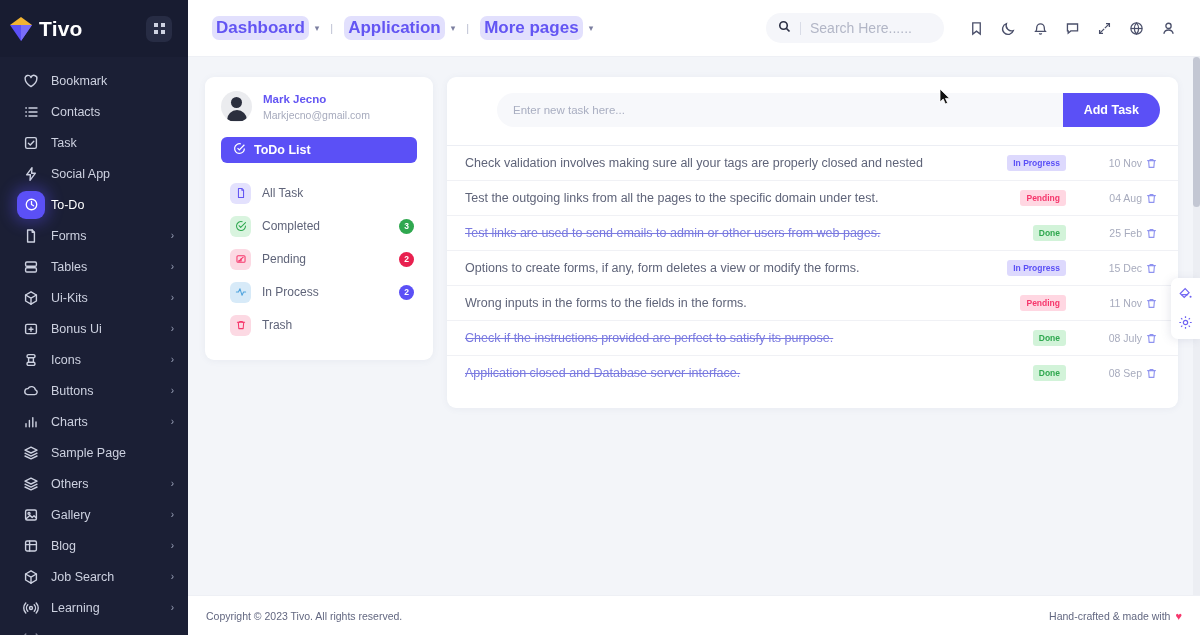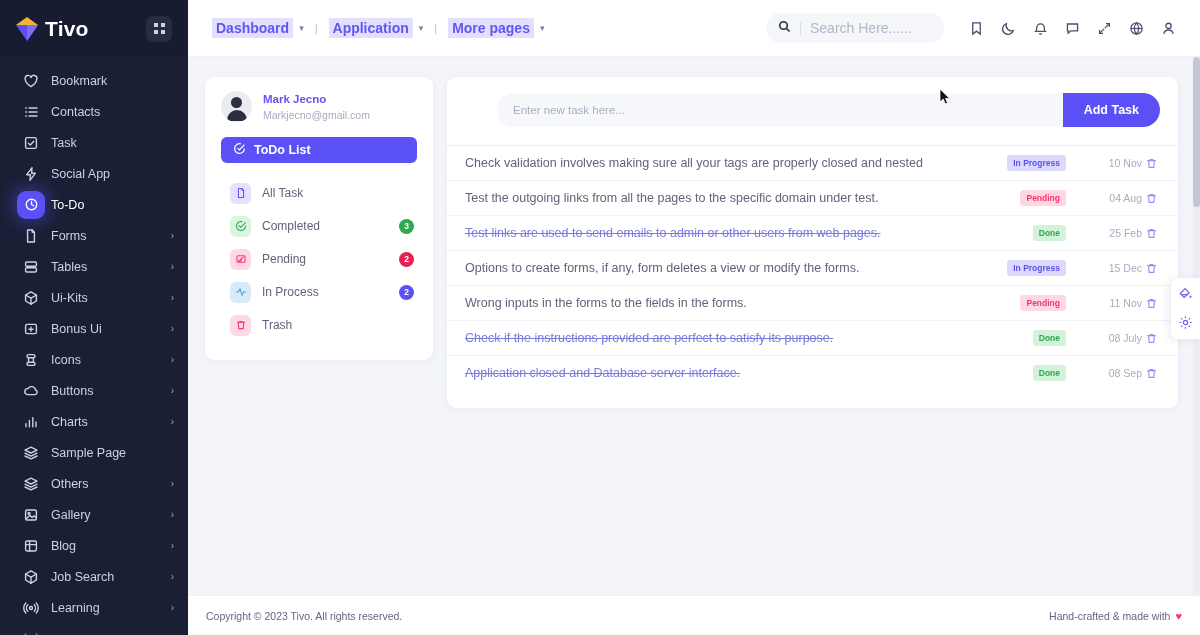--- a/index.html
+++ b/index.html
@@ -14,21 +14,21 @@
   
   .sidebar {
     width: 188px; height: 635px; flex: 0 0 188px;
     background: #1b1f35;
     display: flex; flex-direction: column;
     position: relative; z-index: 5;
   }
   .sb-head {
     height: 57px; flex: 0 0 57px;
     display: flex; align-items: center; justify-content: space-between;
-    padding: 0 16px 0 14px;
+    padding: 0 16px 0 8px;
     background: #181c31;
   }
   .brand { display: flex; align-items: center; gap: 5px; }
   .brand-mark { width: 26px; height: 28px; position: relative; }
   .brand-name { color: #fff; font-size: 21px; font-weight: bold; letter-spacing: .2px; }
   .grid-btn {
     width: 26px; height: 26px; border-radius: 7px; background: #272c44;
     display: flex; align-items: center; justify-content: center;
   }
   .grid-btn i {
@@ -60,22 +60,22 @@
   .right { flex: 1; display: flex; flex-direction: column; min-width: 0; position: relative; }
 
   .topbar {
     height: 57px; flex: 0 0 57px; background: #fff;
     display: flex; align-items: center; padding: 0 16px 0 22px;
     border-bottom: 1px solid #eef0f5;
   }
   .crumbs { display: flex; align-items: center; gap: 0px; }
   .crumb { display: flex; align-items: center; gap: 6px; padding: 0 2px; }
   .crumb .txt {
-    font-size: 14px; color: #6355f3; font-weight: bold;
-    background: #e2e0fd; border-radius: 0; padding: 2px 4px;
+    font-size: 17px; color: #6355f3; font-weight: bold;
+    background: #e2e0fd; border-radius: 7px; padding: 2px 4px;
   }
   .crumb .cv { font-size: 9px; color: #7c7fa0; }
   .crumb-sep { color: #b9bdd0; font-size: 11px; margin: 0 9px; }
 
   .topbar-right { margin-left: auto; display: flex; align-items: center; gap: 0; }
   .searchbox {
     width: 178px; height: 30px; background: #f5f6fa; border-radius: 16px;
     display: flex; align-items: center; padding: 0 12px; gap: 9px; margin-right: 16px;
   }
   .searchbox .sdiv { width:1px; height:13px; background:#d9dce7; }

